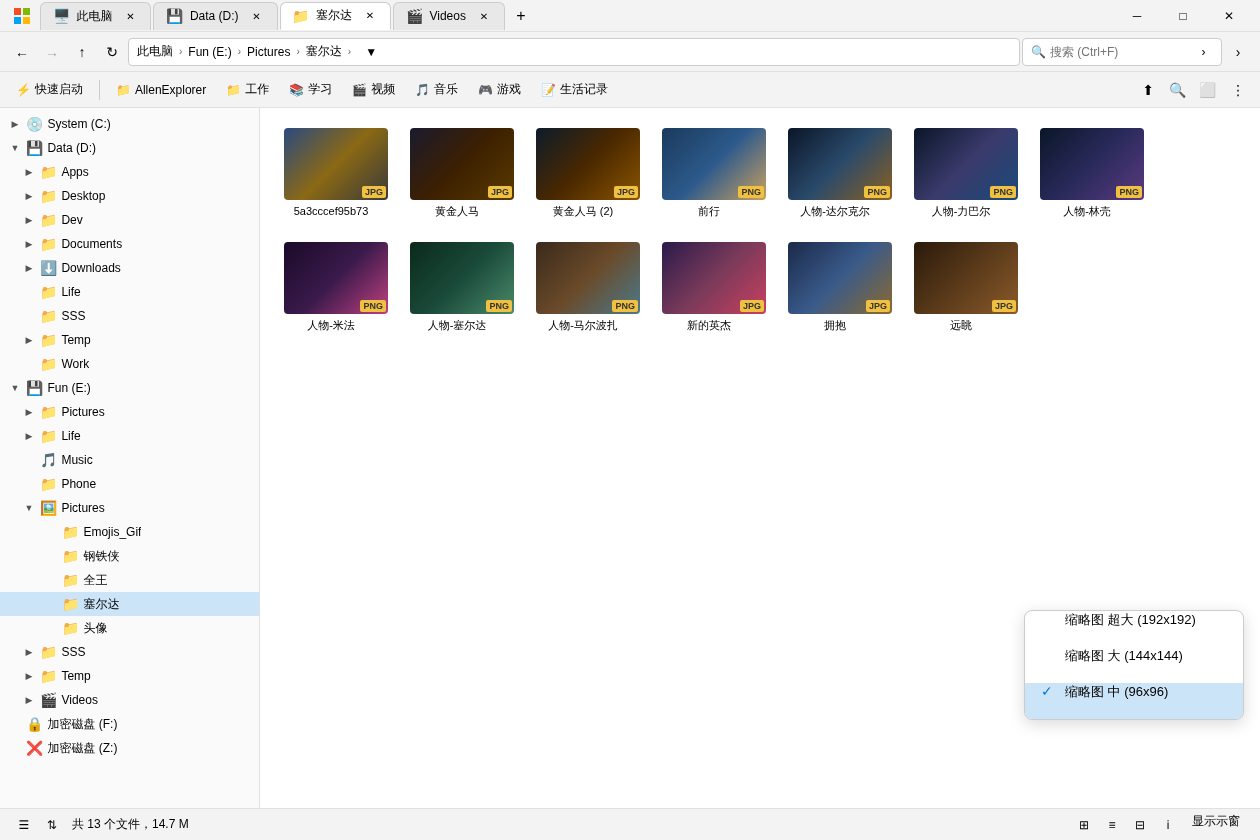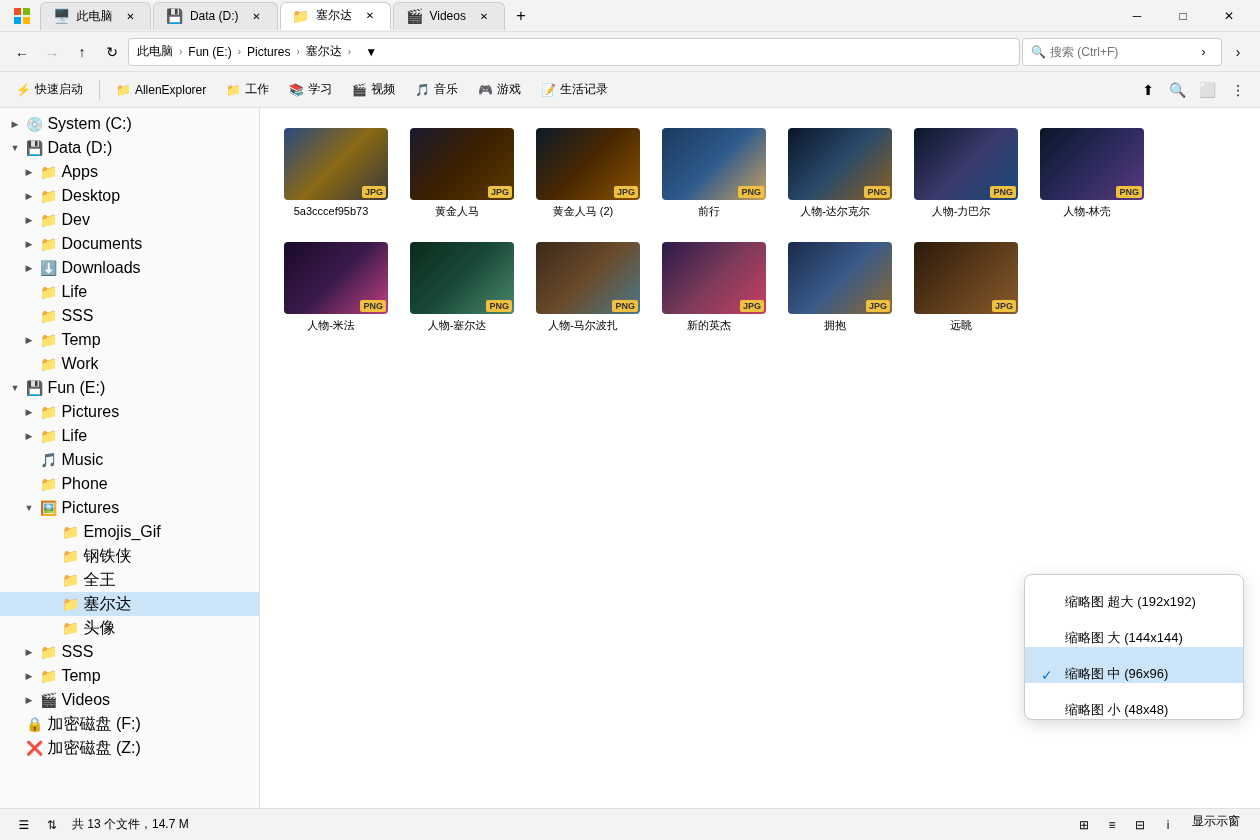--- a/index.html
+++ b/index.html
@@ -46,41 +46,41 @@
 
     
     .main { display: flex; height: calc(840px - 32px - 40px - 36px - 32px); }
 
     
     .sidebar { width: 260px; background: #fafafa; border-right: 1px solid #e0e0e0; overflow-y: auto; padding: 4px 0; }
     .tree-item { display: flex; align-items: center; height: 24px; padding: 0 8px; cursor: pointer; gap: 4px; white-space: nowrap; overflow: hidden; }
     .tree-item.selected { background: #cce4f7; }
     .tree-toggle { width: 14px; height: 14px; display: flex; align-items: center; justify-content: center; font-size: 9px; color: #555; flex-shrink: 0; }
     .tree-icon { font-size: 14px; flex-shrink: 0; }
-    .tree-label { font-size: 16px; overflow: hidden; text-overflow: ellipsis; }
+    .tree-label { font-size: 12px; overflow: hidden; text-overflow: ellipsis; }
     .indent-1 { padding-left: 22px; }
     .indent-2 { padding-left: 44px; }
 
     
     .content { flex: 1; background: white; overflow-y: auto; padding: 16px; }
     .file-grid { display: flex; flex-wrap: wrap; gap: 16px; align-content: flex-start; }
     .file-item { display: flex; flex-direction: column; align-items: center; width: 110px; cursor: pointer; padding: 4px; border-radius: 4px; }
     .file-thumb { width: 104px; height: 72px; position: relative; border-radius: 4px; overflow: hidden; background: #222; margin-left: 10px; }
     .file-badge { position: absolute; bottom: 2px; right: 2px; background: #f0c040; color: #333; font-size: 9px; font-weight: bold; padding: 1px 3px; border-radius: 2px; }
     .file-name { font-size: 11px; text-align: center; margin-top: 4px; word-break: break-all; line-height: 1.3; }
 
     
     .status-bar { display: flex; align-items: center; height: 32px; background: #f3f3f3; border-top: 1px solid #e0e0e0; padding: 0 12px; gap: 8px; }
     .status-text { font-size: 12px; flex: 1; }
     .status-actions { display: flex; gap: 4px; }
     .status-btn { width: 24px; height: 24px; display: flex; align-items: center; justify-content: center; border-radius: 3px; cursor: pointer; font-size: 12px; }
 
     
     .context-menu { position: absolute; right: 16px; bottom: 120px; width: 220px; background: white; border: 1px solid #ccc; border-radius: 8px; box-shadow: 0 4px 16px rgba(0,0,0,0.15); overflow: hidden; z-index: 100; }
-    .menu-item { display: flex; align-items: flex-end; height: 36px; padding: 0 16px; cursor: pointer; font-size: 13px; gap: 8px; }
+    .menu-item { display: flex; align-items: flex-start; height: 36px; padding: 0 16px; cursor: pointer; font-size: 13px; gap: 8px; }
     .menu-item.active { background: #cce4f7; }
     .menu-check { width: 16px; font-size: 14px; color: #0078d4; }
 
     
     .thumb-1 { background: linear-gradient(135deg, #2a4a7f 0%, #8b6914 50%, #3a3a3a 100%); }
     .thumb-2 { background: linear-gradient(135deg, #1a1a2e 0%, #3d2000 50%, #5a3a00 100%); }
     .thumb-3 { background: linear-gradient(135deg, #0d1b2a 0%, #4a2800 50%, #8b5500 100%); }
     .thumb-4 { background: linear-gradient(135deg, #1a3a5c 0%, #2d5a8c 50%, #c8a060 100%); }
     .thumb-5 { background: linear-gradient(135deg, #0a1628 0%, #2a4a6b 50%, #8b6020 100%); }
     .thumb-6 { background: linear-gradient(135deg, #0a1628 0%, #3a3a6b 50%, #1a4a7a 100%); }
@@ -462,17 +462,13 @@
       <span>缩略图 超大 (192x192)</span>
     </div>
     <div class="menu-item">
       <span class="menu-check"></span>
       <span>缩略图 大 (144x144)</span>
     </div>
     <div class="menu-item active">
       <span class="menu-check">✓</span>
       <span>缩略图 中 (96x96)</span>
     </div>
-    <div class="menu-item">
-      <span class="menu-check"></span>
-      <span>缩略图 小 (48x48)</span>
-    </div>
   </div>
 
 </body></html>

